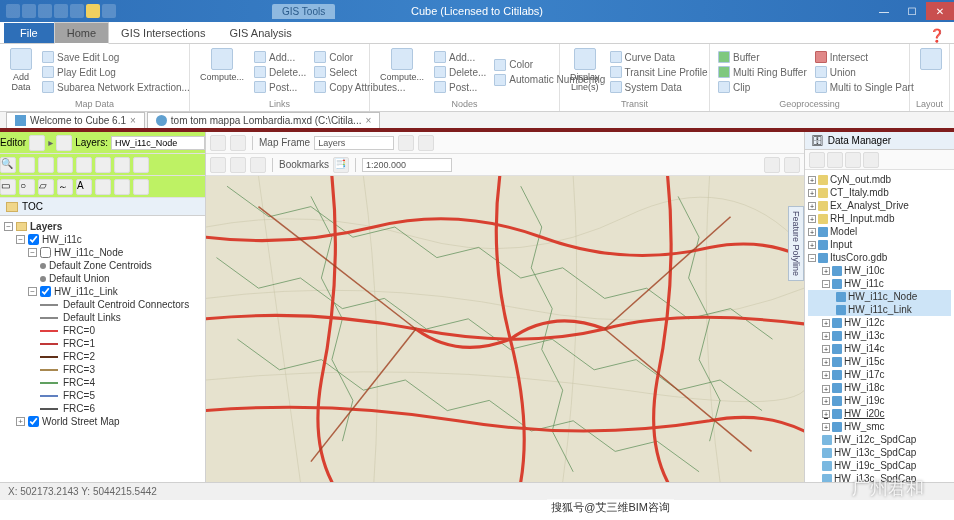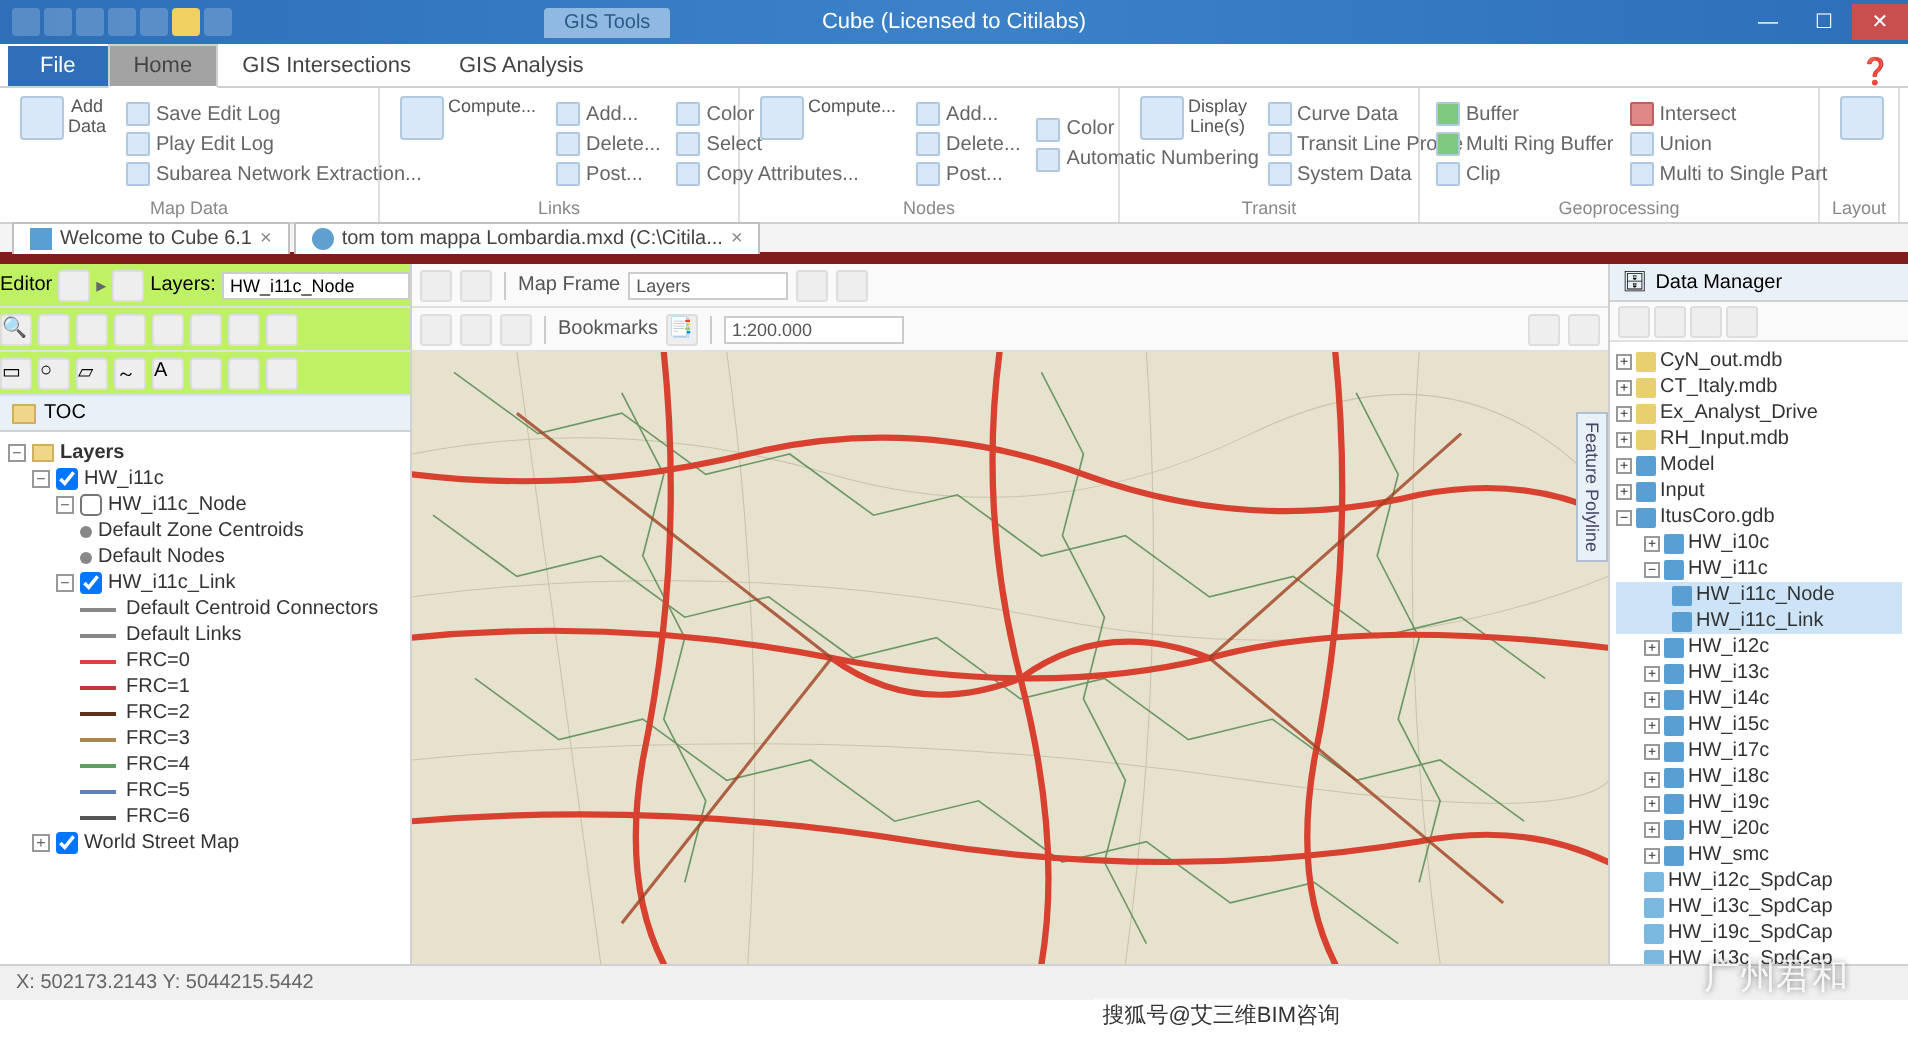--- a/index.html
+++ b/index.html
@@ -14,28 +14,28 @@
 .winbtns .close{background:#c94f4f}
 .ribbon-tabs{height:22px;background:#fff;display:flex;align-items:flex-end;border-bottom:1px solid #d0d0d0}
 .file-tab{background:#2e6fb8;color:#fff;padding:4px 16px;margin-left:4px;font-size:11px}
 .tab{padding:4px 12px;font-size:11px;color:#444;cursor:pointer}
 .tab.active{border:1px solid #d0d0d0;border-bottom:1px solid #fff;background:#a3a3a3;margin-bottom:-1px}
 .help-icon{margin-left:auto;margin-right:8px;color:#2e6fb8;font-size:13px}
 .ribbon{height:68px;background:#fff;border-bottom:1px solid #d0d0d0;display:flex}
 .rgroup{border-right:1px solid #e0e0e0;padding:2px 6px;display:flex;flex-direction:column;justify-content:space-between}
 .rgroup-label{text-align:center;font-size:9px;color:#888;padding-top:1px}
 .rbtns{display:flex;gap:4px;flex:1}
-.rbtn-lg{display:flex;flex-direction:row;align-items:flex-start;padding:2px 4px;color:#555;gap:2px}
+.rbtn-lg{display:flex;flex-direction:column;align-items:center;padding:2px 4px;color:#555;gap:2px}
 .rbtn-lg .ico{width:22px;height:22px;background:#d8e8f8;border:1px solid #b0c8e0;border-radius:2px}
 .rbtn-sm{display:flex;align-items:center;gap:3px;color:#666;padding:1px 2px;font-size:9px;white-space:nowrap}
 .rbtn-sm .ico{width:12px;height:12px;background:#d8e8f8;border:1px solid #b0c8e0;border-radius:1px}
 .rcol{display:flex;flex-direction:column;gap:1px;justify-content:center}
 .buffer-ico{background:#7fc87f!important}
 .intersect-ico{background:#e08888!important;border-color:#c06060!important}
-.doc-tabs{height:20px;background:#f4f4f4;border-bottom:6px solid #7f1d1d;display:flex;align-items:center;padding-left:6px}
+.doc-tabs{height:20px;background:#f4f4f4;border-bottom:4px solid #7f1d1d;display:flex;align-items:center;padding-left:6px}
 .doc-tab{background:#fff;border:1px solid #c0c0c0;border-bottom:none;padding:2px 8px;margin-right:2px;display:flex;align-items:center;gap:4px;font-size:10px;color:#444}
 .doc-tab .x{color:#888;cursor:pointer}
 .doc-tab .dico{width:11px;height:11px;background:#5a9fd4}
 .workspace{display:flex;height:350px}
 .left-panel{width:206px;border-right:1px solid #d0d0d0;display:flex;flex-direction:column}
 .toolbar-row{height:22px;border-bottom:1px solid #e0e0e0;display:flex;align-items:center;padding:0 0;gap:3px;background:#bef264}
 .tbtn{width:16px;height:16px;background:#eee;border:1px solid #ddd;border-radius:2px}
 .tsel{border:1px solid #ccc;padding:1px 3px;font-size:9px;background:#fff;flex:1;min-width:0;overflow:hidden;white-space:nowrap}
 .toc-head{background:#e8f0f8;border-bottom:1px solid #d0d0d0;padding:3px 6px;display:flex;align-items:center;gap:4px}
 .toc-head .folder{width:12px;height:10px;background:#f0d68a;border:1px solid #d0b060}
@@ -322,21 +322,21 @@
           <span class="exp">−</span>
           <input type="checkbox" style="">
           <span>HW_i11c_Node</span>
         </div>
       <div class="tree-item ind3">
           <span style="width:6px;height:6px;background:#888;border-radius:50%"></span>
           <span>Default Zone Centroids</span>
         </div>
       <div class="tree-item ind3">
           <span style="width:6px;height:6px;background:#888;border-radius:50%"></span>
-          <span>Default Nodes</span>
+          <span>Default Union</span>
         </div>
       <div class="tree-item ind2">
           <span class="exp">−</span>
           <input type="checkbox" checked="" style="">
           <span>HW_i11c_Link</span>
         </div>
       <div class="tree-item ind3">
           <span class="frc-line" style="background:#888"></span>
           <span>Default Centroid Connectors</span>
         </div>
@@ -540,21 +540,21 @@
           <div class="dm-item" style="padding-left: 14px; align-items: flex-end;">
             <span class="exp" style="width:8px;height:8px;border:1px solid #999;font-size:7px;text-align:center">+</span>
             <span class="dbico"></span>
             <span>HW_i18c</span>
           </div>
           <div class="dm-item" style="padding-left: 14px;">
             <span class="exp" style="width:8px;height:8px;border:1px solid #999;font-size:7px;text-align:center">+</span>
             <span class="dbico"></span>
             <span>HW_i19c</span>
           </div>
-          <div class="dm-item" style="padding-left: 14px;">
+          <div class="dm-item" style="padding-left: 14px; text-decoration: underline;">
             <span class="exp" style="width:8px;height:8px;border:1px solid #999;font-size:7px;text-align:center">+</span>
             <span class="dbico"></span>
             <span>HW_i20c</span>
           </div>
           <div class="dm-item" style="padding-left: 14px;">
             <span class="exp" style="width:8px;height:8px;border:1px solid #999;font-size:7px;text-align:center">+</span>
             <span class="dbico"></span>
             <span>HW_smc</span>
           </div>
           <div class="dm-item" style="padding-left: 14px;">

